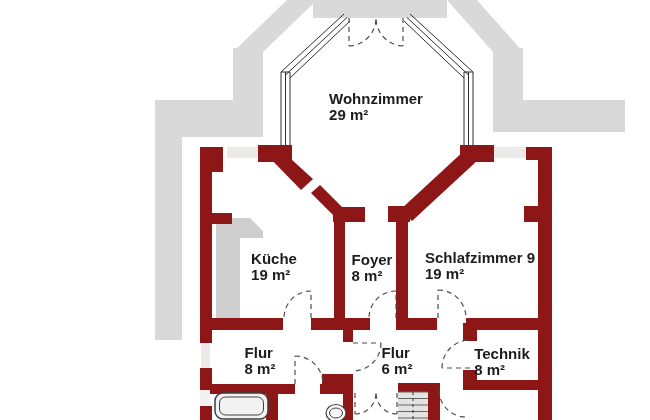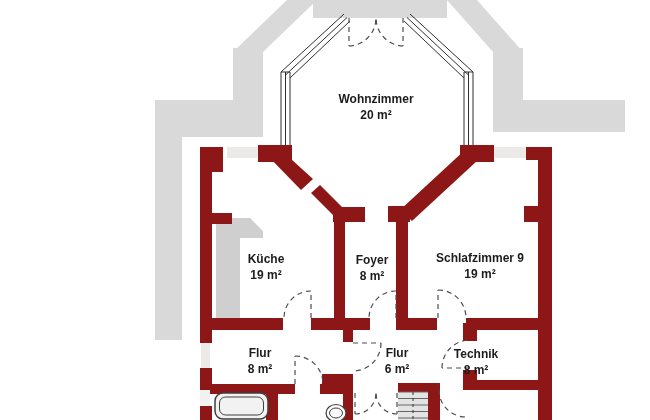--- a/index.html
+++ b/index.html
@@ -3,22 +3,22 @@
 <meta charset="utf-8">
 <style>
   html,body{margin:0;padding:0;background:#ffffff;}
   .canvas{
     position:relative;width:650px;height:420px;overflow:hidden;background:#ffffff;
     font-family:"Liberation Sans","DejaVu Sans",sans-serif;
   }
   .plan-svg{position:absolute;left:0;top:0;width:650px;height:420px;}
   .room-label{
     position:absolute;transform:translateX(-50%);
-    text-align:center;color:#1c1c1c;
-    font-size:12px;line-height:16px;font-weight:600;white-space:nowrap;
+    color:#1c1c1c;
+    font-size:15px;line-height:16px;font-weight:600;white-space:nowrap;
   }
 </style>
 </head>
 <body>
 
 <div class="canvas">
 
   <svg class="plan-svg" viewBox="0 0 650 420">
 
     <g fill="#d9d9d9" stroke="none">
@@ -146,40 +146,40 @@
     </g>
     <g>
       <rect x="398" y="392" width="30" height="28" fill="#e3e3e3"></rect>
       <path d="M398,392 H428 M398,398.5 H428 M398,405 H428 M398,411.5 H428 M398,418 H428" stroke="#666666" stroke-width="1" fill="none"></path>
       <path d="M413,392 V420" stroke="#333333" stroke-width="1" fill="none" stroke-dasharray="3,3"></path>
     </g>
   </svg>
 
   <div class="room-label" style="left:376px;top:91px">
     <span>Wohnzimmer</span><br>
-    <span>20 m²</span>
+    <span>29 m²</span>
   </div>
-  <div class="room-label" style="left:266px;top:251px">
+  <div class="room-label" style="left:274px;top:251px">
     <span>Küche</span><br>
     <span>19 m²</span>
   </div>
   <div class="room-label" style="left:372px;top:252px">
     <span>Foyer</span><br>
     <span>8 m²</span>
   </div>
   <div class="room-label" style="left:480px;top:250px">
     <span>Schlafzimmer 9</span><br>
     <span>19 m²</span>
   </div>
   <div class="room-label" style="left:260px;top:345px">
     <span>Flur</span><br>
     <span>8 m²</span>
   </div>
   <div class="room-label" style="left:397px;top:345px">
     <span>Flur</span><br>
     <span>6 m²</span>
   </div>
-  <div class="room-label" style="left:476px;top:346px">
+  <div class="room-label" style="left:502px;top:346px">
     <span>Technik</span><br>
     <span>8 m²</span>
   </div>
 
 </div>
 
 </body></html>

